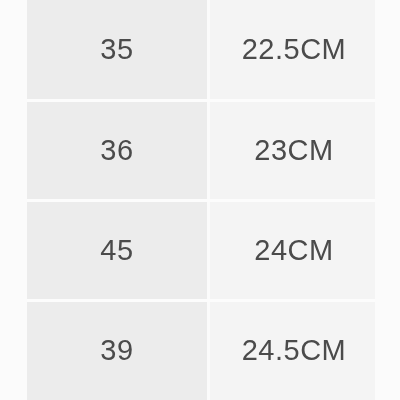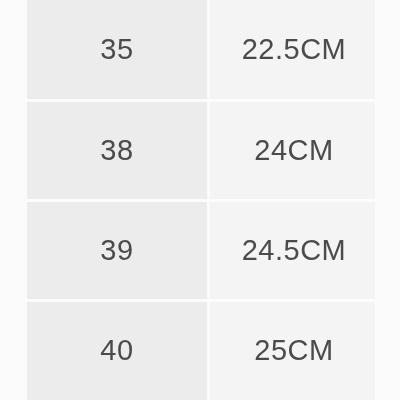--- a/index.html
+++ b/index.html
@@ -93,45 +93,45 @@
 
       <tr>
         <td class="cell-size">
           <span class="cell-text">35</span>
         </td>
         <td class="cell-length">
           <span class="cell-text">22.5CM</span>
         </td>
       </tr>
 
+      <tr>
+        <td class="cell-size">
+          <span class="cell-text">36</span>
+        </td>
+        <td class="cell-length">
+          <span class="cell-text">23CM</span>
+        </td>
+      </tr>
 
 
       <tr>
         <td class="cell-size">
-          <span class="cell-text">38</span>
+          <span class="cell-text">45</span>
         </td>
         <td class="cell-length">
           <span class="cell-text">24CM</span>
         </td>
       </tr>
 
       <tr>
         <td class="cell-size">
           <span class="cell-text">39</span>
         </td>
         <td class="cell-length">
           <span class="cell-text">24.5CM</span>
         </td>
       </tr>
 
-      <tr>
-        <td class="cell-size">
-          <span class="cell-text">40</span>
-        </td>
-        <td class="cell-length">
-          <span class="cell-text">25CM</span>
-        </td>
-      </tr>
 
     </tbody>
   </table>
 
 </div>
 
 </body></html>

